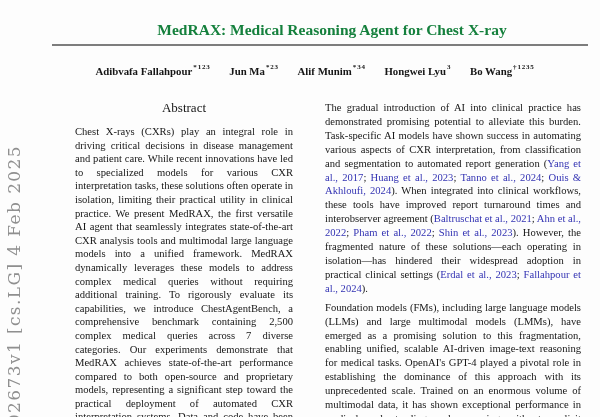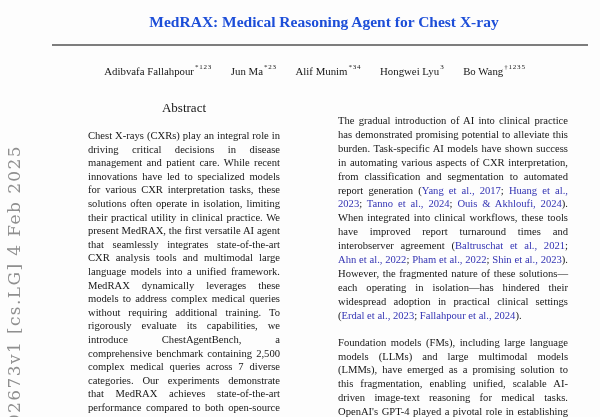--- a/index.html
+++ b/index.html
@@ -21,38 +21,38 @@
     font-family: "DejaVu Serif", serif;
     font-size: 17px;
     letter-spacing: 1.4px;
     color: #8f8f8f;
     white-space: nowrap;
   }
 
   .title {
     position: absolute;
     top: 9px; left: 52px; width: 536px;
-    margin: 4px;
+    margin: 12px;
     text-align: center;
     font-size: 15.5px;
     font-weight: bold;
-    color: #1d4ed8;
+    color: #15803d;
   }
 
   .rule {
     position: absolute;
     top: 44px; left: 52px; width: 536px; height: 2px;
     background: #7d7d7d;
   }
 
   .authors {
     position: absolute;
     top: 64px; left: 32px; width: 566px;
     text-align: center;
-    font-weight: normal;
+    font-weight: bold;
     font-size: 10.8px;
     white-space: nowrap;
   }
   .author { margin: 0 8px; }
   .author sup {
     font-size: 7px;
     letter-spacing: 0.8px;
     margin-left: 1px;
     position: relative; top: -1px;
   }
@@ -61,21 +61,21 @@
     position: absolute;
     left: 75px; top: 100px; width: 218px;
   }
   .abstract-heading {
     text-align: center;
     font-weight: normal;
     font-size: 13px;
     margin: 0 0 9px 0;
   }
   .col-left p, .col-right p {
-    margin: 13px;
+    margin: 0;
     text-align: justify;
     font-size: 10.6px;
     line-height: 13.6px;
     hyphens: auto;
     -webkit-hyphens: auto;
   }
   .col-right {
     position: absolute;
     left: 325px; top: 101px; width: 256px;
   }

